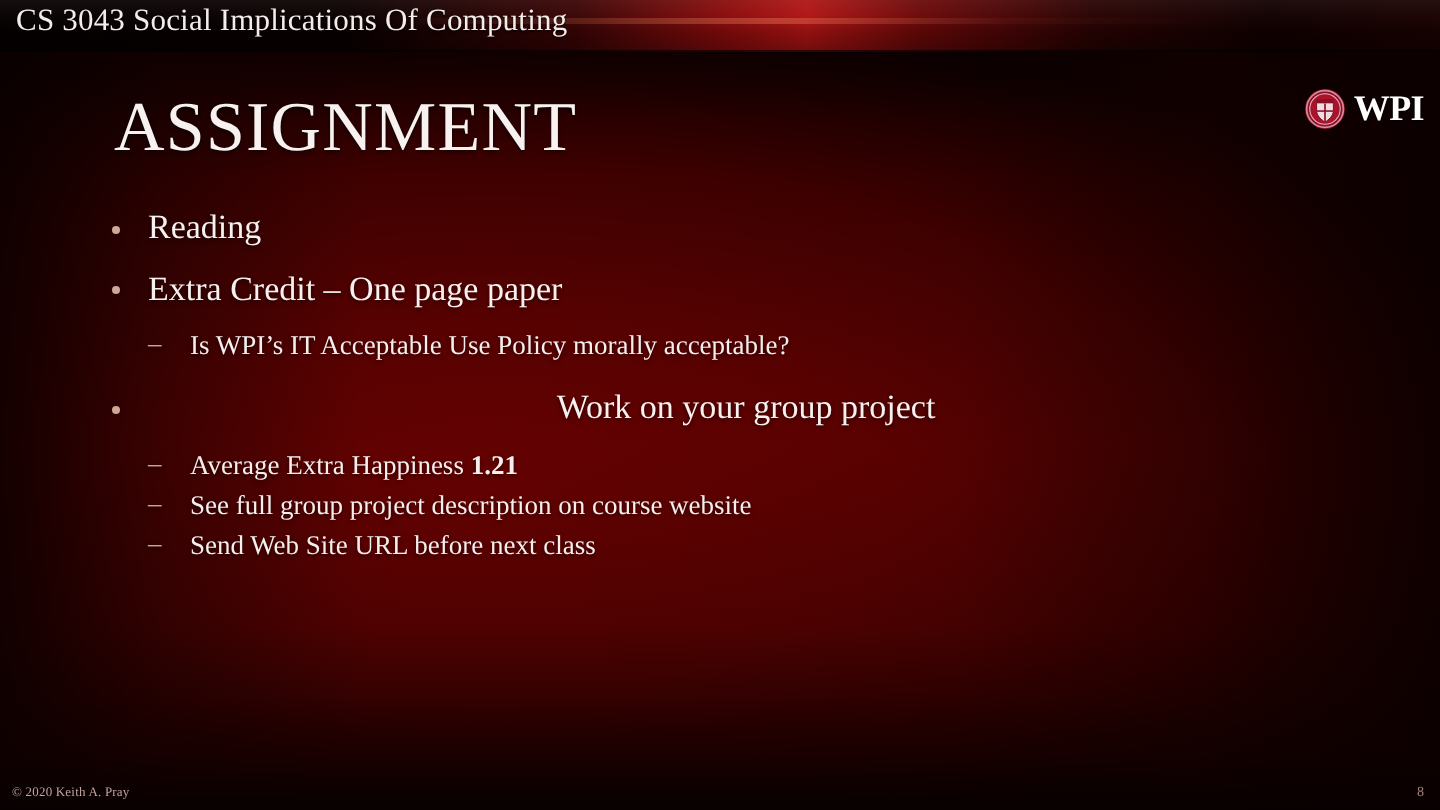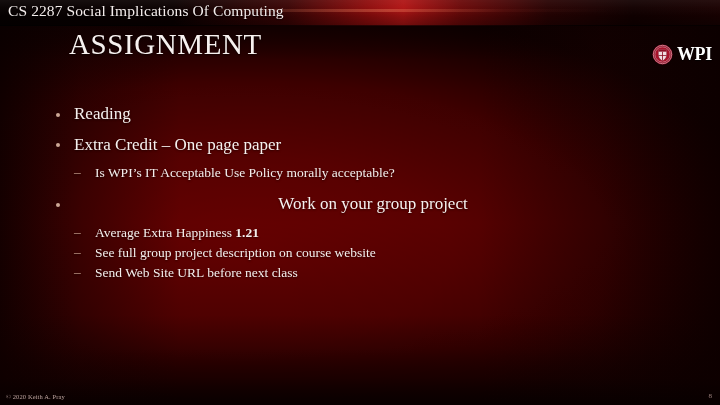--- a/index.html
+++ b/index.html
@@ -106,26 +106,25 @@
     font-weight: bold;
     color: #ffffff;
     letter-spacing: -0.3px;
     line-height: 1;
     text-shadow: 0 1px 1px rgba(0,0,0,0.75);
   }
 
   
   #slide-title {
     position: absolute;
-    left: 57px; top: 28px;
-    font-size: 29px;
+    left: 57px; top: 44px;
+    font-size: 35px;
     color: #f7f1ef;
     letter-spacing: 0.6px;
     text-shadow: 0 1px 2px rgba(0,0,0,0.55);
-    margin-left: 12px;
   }
 
   
   #body-list {
     position: absolute;
     left: 52px; top: 104px;
     width: 620px;
   }
   .lvl1 {
     position: relative;
@@ -187,21 +186,21 @@
 
   <div id="vignette-top"></div>
   <div id="vignette-left"></div>
   <div id="vignette-right"></div>
   <div id="vignette-bottom"></div>
 
   <div id="header-bar">
     <div id="header-shine"></div>
   </div>
 
-  <div id="header-title">CS 2287 Social Implications Of Computing</div>
+  <div id="header-title">CS 3043 Social Implications Of Computing</div>
 
   <div id="wpi-logo">
     <svg id="wpi-seal" viewBox="0 0 40 40">
       <circle cx="20" cy="20" r="19" fill="#8c1026"></circle>
       <circle cx="20" cy="20" r="17.5" fill="none" stroke="#d88a9a" stroke-width="1.6"></circle>
       <circle cx="20" cy="20" r="14.5" fill="#a9132b"></circle>
       <circle cx="20" cy="20" r="14.5" fill="none" stroke="#e6b8c2" stroke-width="1"></circle>
       <path d="M12 11 h16 v10 c0 6 -5 9.5 -8 11.5 c-3 -2 -8 -5.5 -8 -11.5 z" fill="#f0dde1" stroke="#7d0c20" stroke-width="0.9"></path>
       <path d="M12.2 11.2 h15.6 v3.4 h-15.6 z" fill="#8c1026"></path>
       <path d="M19.2 14.8 h1.6 v17 h-1.6 z" fill="#8c1026"></path>

